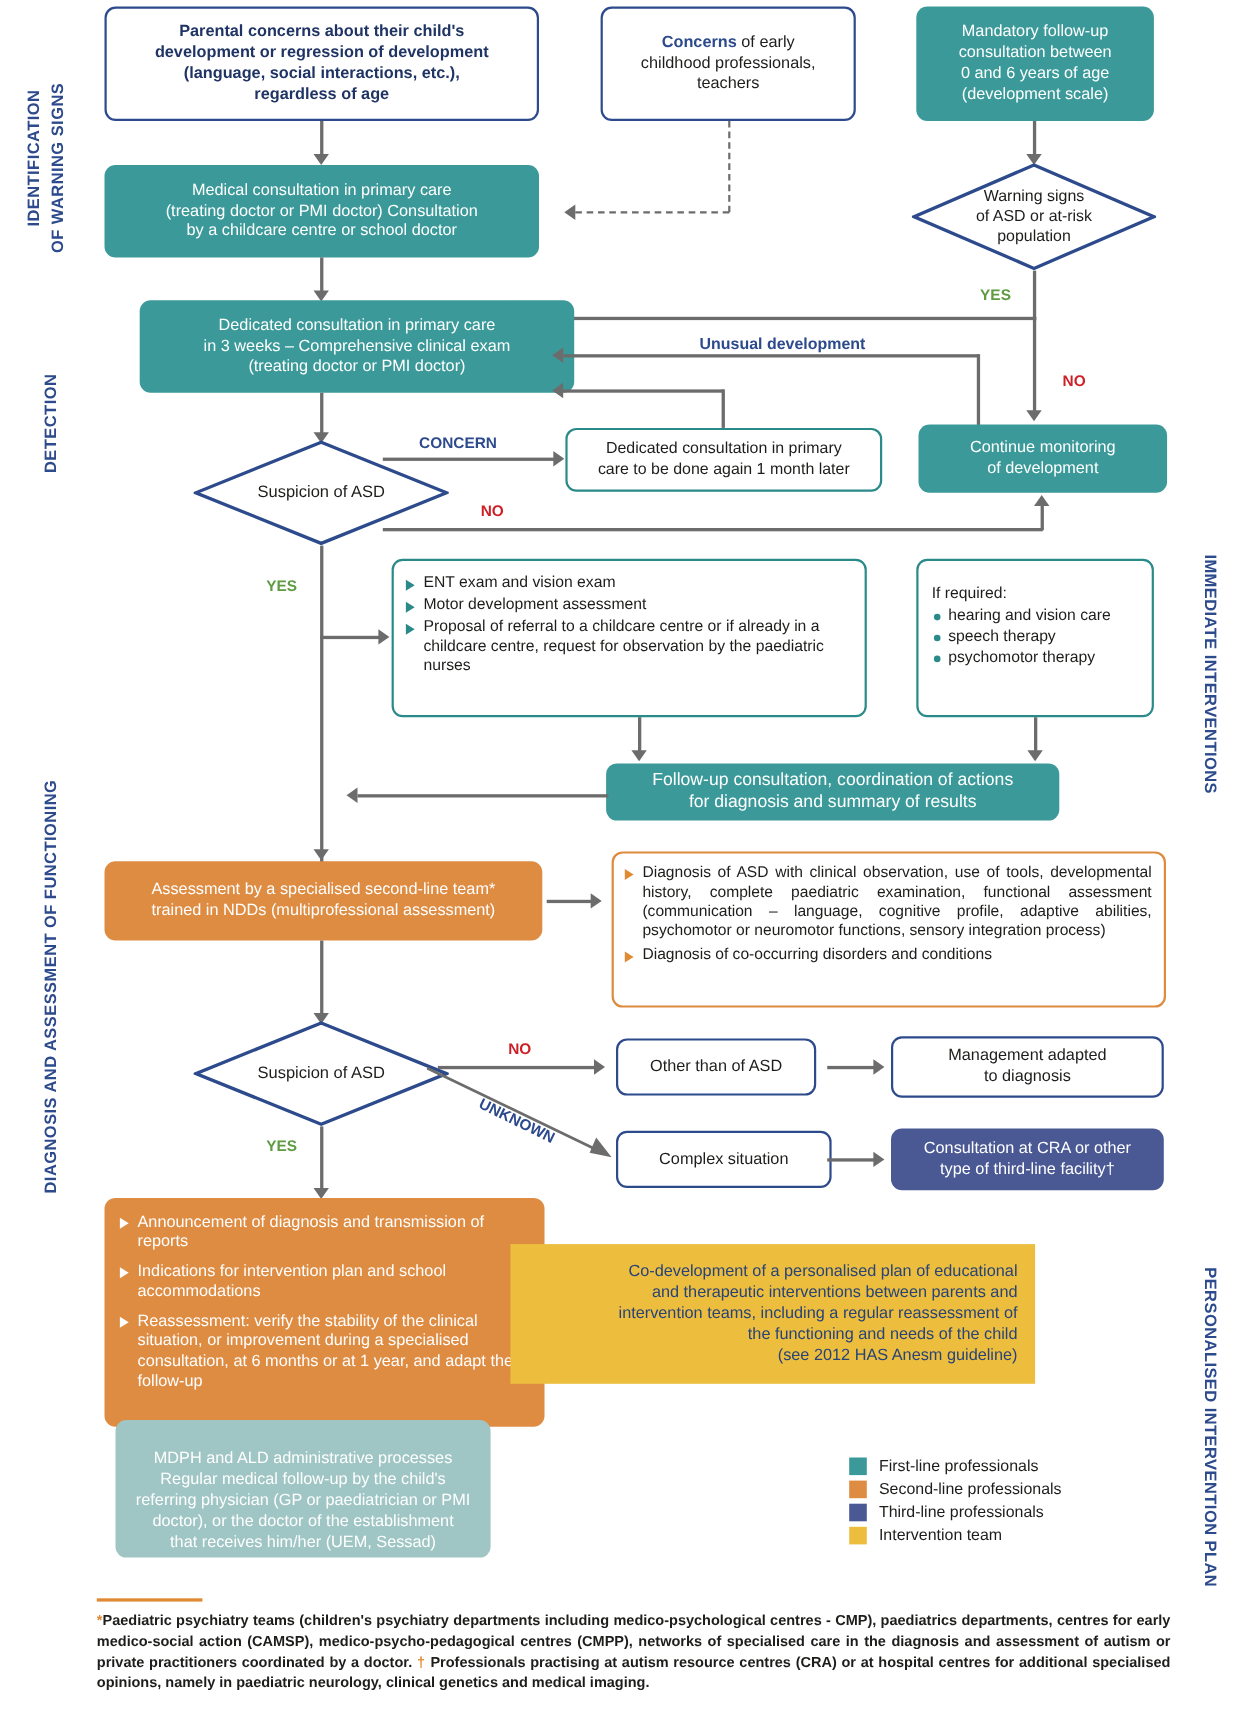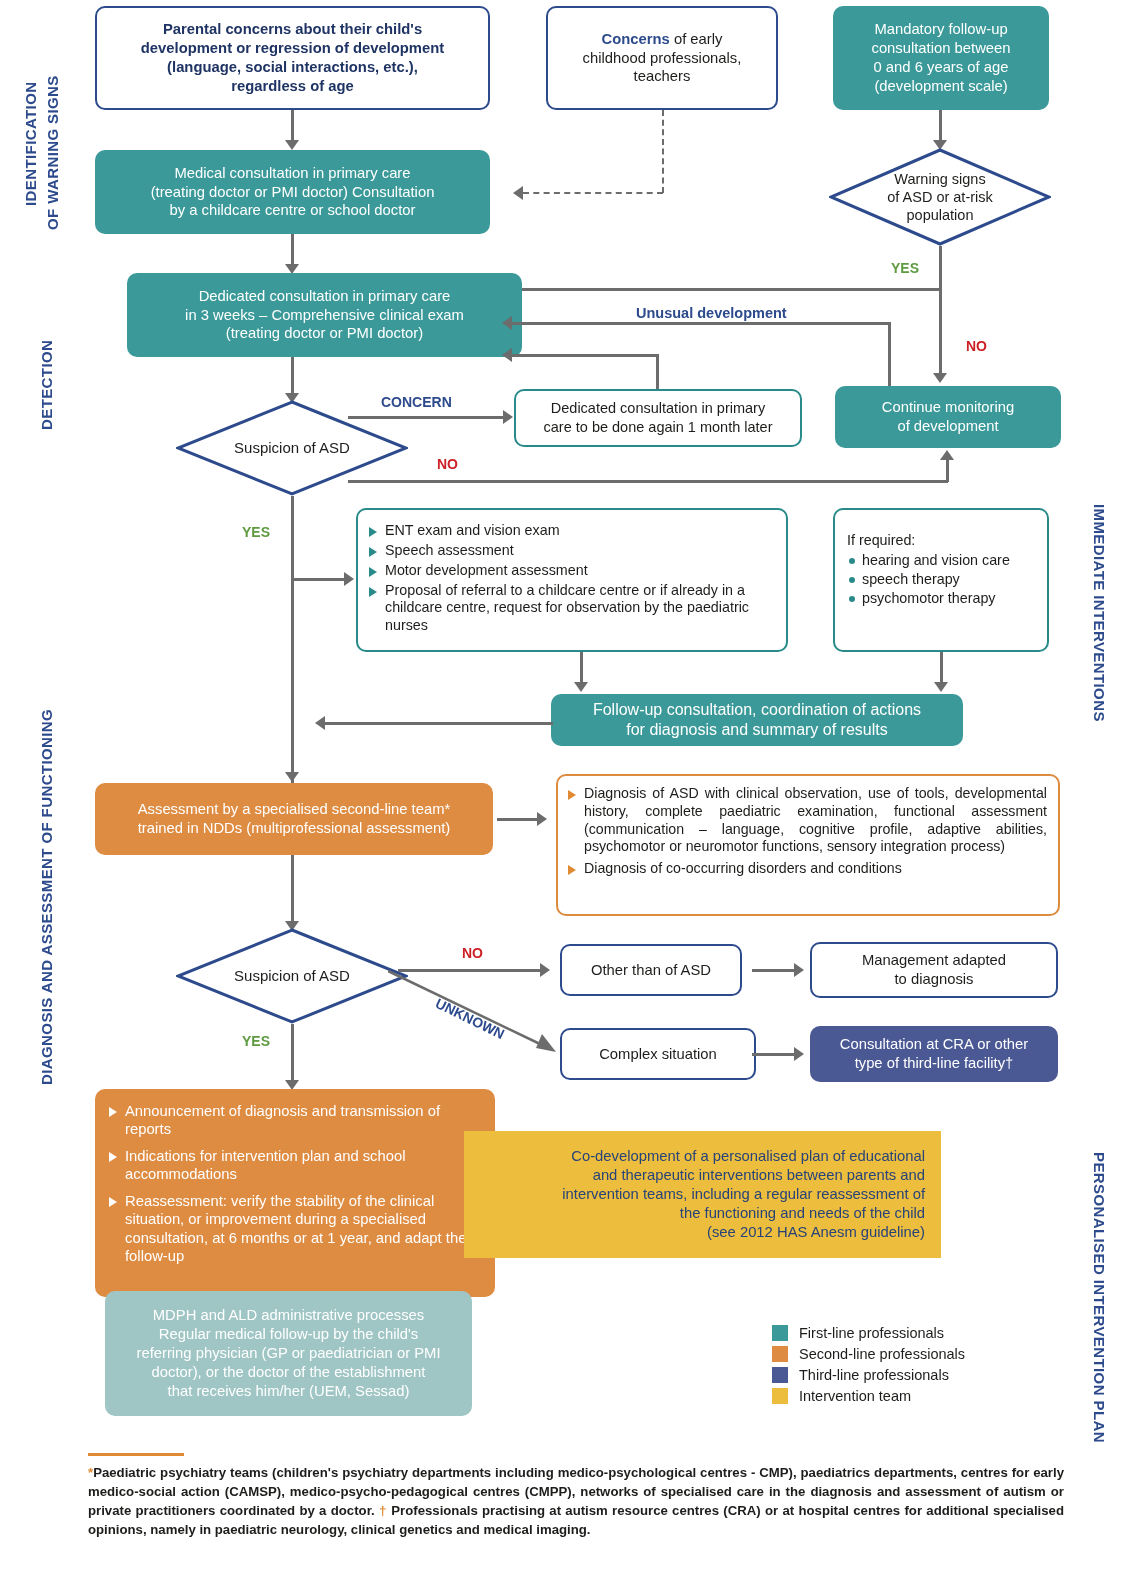--- a/index.html
+++ b/index.html
@@ -259,21 +259,20 @@
   <div class="arrow up" style="left:940px;top:450px;"></div>
 
   <div class="elabel lab-yes" style="left:242px;top:524px;">YES</div>
   <div class="ln lnv" style="left:291px;top:496px;height:290px;"></div>
   <div class="ln lnh" style="left:291px;top:578px;width:54px;"></div>
   <div class="arrow right" style="left:344px;top:572px;"></div>
 
   <div class="abs box-white-teal" style="left:356px;top:508px;width:432px;height:144px;font-size:14.3px;color:#1d1d1b;">
     <ul class="blist teal" style="padding:12px 14px 0 10px;">
       <li>ENT exam and vision exam</li>
-      <li>Speech assessment</li>
       <li>Motor development assessment</li>
       <li>Proposal of referral to a childcare centre or if already in a childcare centre, request for observation by the paediatric nurses</li>
     </ul>
   </div>
 
   <div class="abs box-white-teal" style="left:833px;top:508px;width:216px;height:144px;font-size:14.3px;color:#1d1d1b;">
     <div style="padding:22px 10px 0 12px;">
       <div style="margin-bottom:3px;">If required:</div>
       <ul class="dotlist">
         <li>hearing and vision care</li>
@@ -381,21 +380,21 @@
   <div class="abs node box-yellow" style="left:464px;top:1131px;width:477px;height:127px;font-size:14.8px;text-align:right;">
     <div class="inner" style="padding:6px 16px 6px 10px;text-align:right;">
       <div>Co-development of a personalised plan of educational</div>
       <div>and therapeutic interventions between parents and</div>
       <div>intervention teams, including a regular reassessment of</div>
       <div>the functioning and needs of the child</div>
       <div>(see 2012 HAS Anesm guideline)</div>
     </div>
   </div>
 
-  <div class="abs node box-teal-light" style="left:105px;top:1291px;width:367px;height:125px;font-size:14.8px;">
+  <div class="abs node box-teal-light" style="left:105px;top:1291px;width:341px;height:125px;font-size:14.8px;align-items:flex-end;">
     <div class="inner" style="padding:4px 8px;">
       <div>MDPH and ALD administrative processes</div>
       <div>Regular medical follow-up by the child's</div>
       <div>referring physician (GP or paediatrician or PMI</div>
       <div>doctor), or the doctor of the establishment</div>
       <div>that receives him/her (UEM, Sessad)</div>
     </div>
   </div>
 
   <div class="legend" style="left:772px;top:1325px;">

